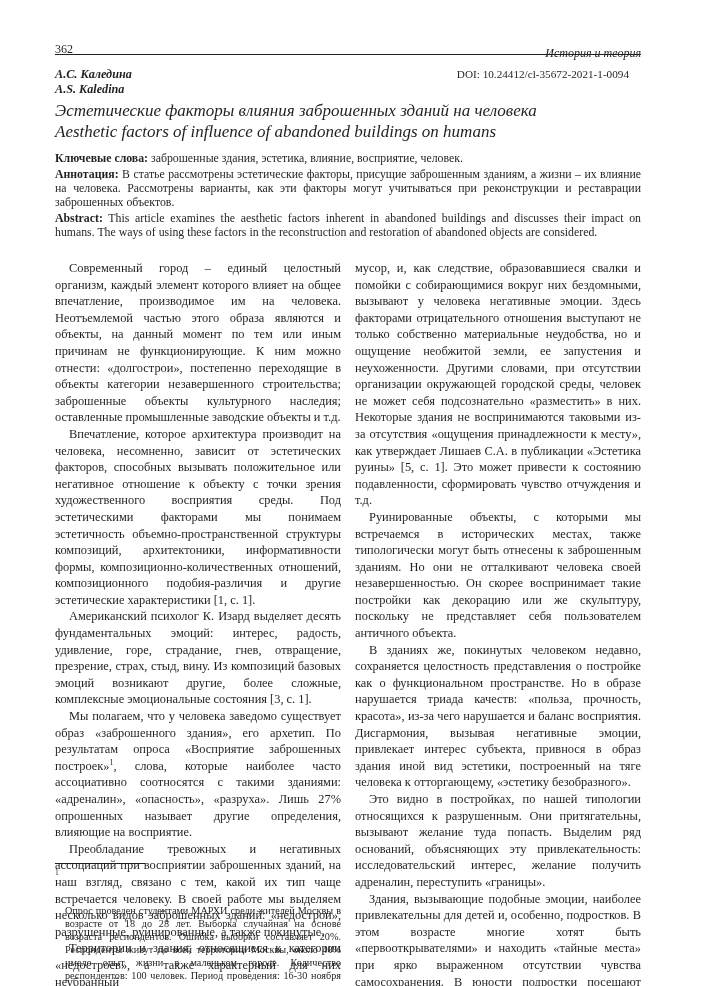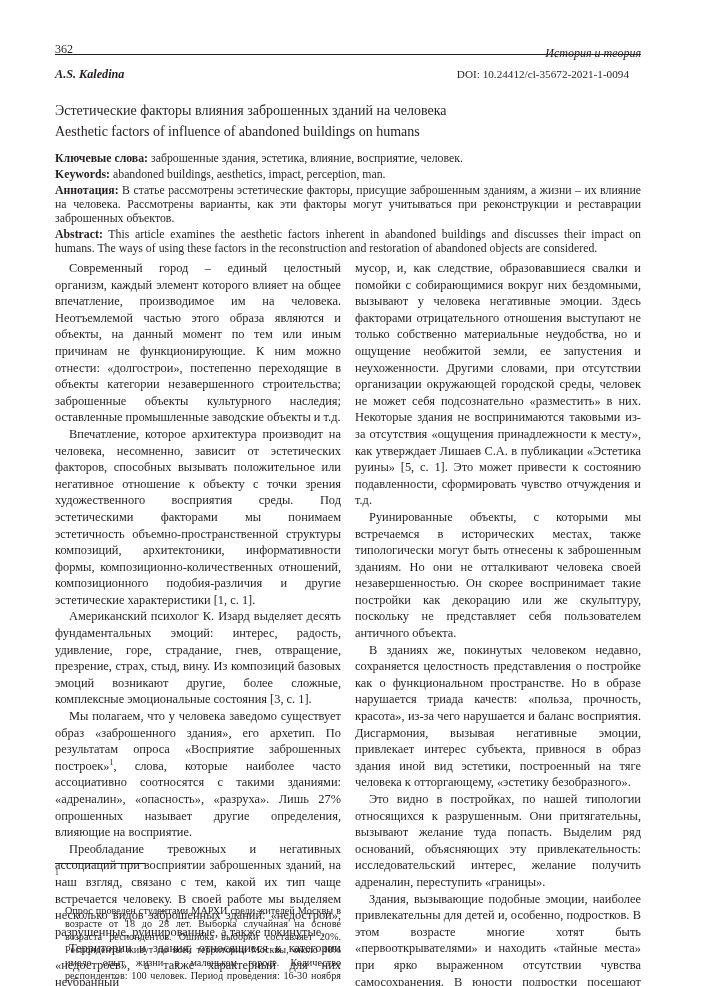--- a/index.html
+++ b/index.html
@@ -22,21 +22,21 @@
     .authors {
       position: absolute; top: 67px; left: 0; width: 586px;
       font-size: 12.2px; line-height: 15px; font-style: italic; font-weight: bold;
     }
     .doi {
       position: absolute; top: 67px; right: 12px;
       font-size: 11.2px; line-height: 15px;
     }
     .title {
       position: absolute; top: 100px; left: 0; width: 586px;
-      font-size: 14px; line-height: 21px; 
+      font-size: 17px; line-height: 21px; font-style: italic;
     }
     .title div { white-space: nowrap; }
     .meta {
       position: absolute; top: 151px; left: 0; width: 586px;
       font-size: 11.8px; line-height: 14.2px; text-align: justify; font-family: Liberation Serif, serif;
     }
     .meta p { margin: 0 0 1.6px 0; }
     .meta b { font-weight: bold; }
     .col {
       position: absolute; top: 260px; width: 286px;
@@ -66,32 +66,32 @@
 
 <div class="page">
 
   <div class="running-head">
     <span>362</span>
     <span class="section">История и теория</span>
   </div>
   <div class="head-rule"></div>
 
   <div class="authors">
+    <div>А.С. Каледина</div>
     <div>A.S. Kaledina</div>
   </div>
   <div class="doi">DOI: 10.24412/cl-35672-2021-1-0094</div>
 
   <div class="title">
     <div>Эстетические факторы влияния заброшенных зданий на человека</div>
     <div>Aesthetic factors of influence of abandoned buildings on humans</div>
   </div>
 
   <div class="meta">
     <p><b>Ключевые слова:</b><span> заброшенные здания, эстетика, влияние, восприятие, человек.</span></p>
-    <p><b>Keywords:</b><span> abandoned buildings, aesthetics, impact, perception, man.</span></p>
     <p><b>Аннотация:</b><span> В статье рассмотрены эстетические факторы, присущие заброшенным зданиям, а жизни – их влияние на человека. Рассмотрены варианты, как эти факторы могут учитываться при реконструкции и реставрации заброшенных объектов.</span></p>
     <p><b>Abstract:</b><span> This article examines the aesthetic factors inherent in abandoned buildings and discusses their impact on humans. The ways of using these factors in the reconstruction and restoration of abandoned objects are considered.</span></p>
   </div>
 
   <div class="col col-left">
     <p>Современный город – единый целостный организм, каждый элемент которого влияет на общее впечатление, производимое им на человека. Неотъемлемой частью этого образа являются и объекты, на данный момент по тем или иным причинам не функционирующие. К ним можно отнести: «долгострои», постепенно переходящие в объекты категории незавершенного строительства; заброшенные объекты культурного наследия; оставленные промышленные заводские объекты и т.д.</p>
     <p>Впечатление, которое архитектура производит на человека, несомненно, зависит от эстетических факторов, способных вызывать положительное или негативное отношение к объекту с точки зрения художественного восприятия среды. Под эстетическими факторами мы понимаем эстетичность объемно-пространственной структуры композиций, архитектоники, информативности формы, композиционно-количественных отношений, композиционного подобия-различия и другие эстетические характеристики [1, с. 1].</p>
     <p>Американский психолог К. Изард выделяет десять фундаментальных эмоций: интерес, радость, удивление, горе, страдание, гнев, отвращение, презрение, страх, стыд, вину. Из композиций базовых эмоций возникают другие, более сложные, комплексные эмоциональные состояния [3, с. 1].</p>
     <p><span>Мы полагаем, что у человека заведомо существует образ «заброшенного здания», его архетип. По результатам опроса «Восприятие заброшенных построек»</span><sup>1</sup><span>, слова, которые наиболее часто ассоциативно соотносятся с такими зданиями: «адреналин», «опасность», «разруха». Лишь 27% опрошенных называет другие определения, влияющие на восприятие.</span></p>
     <p>Преобладание тревожных и негативных ассоциаций при восприятии заброшенных зданий, на наш взгляд, связано с тем, какой их тип чаще встречается человеку. В своей работе мы выделяем несколько видов заброшенных зданий: «недострои», разрушенные, руинированные, а также покинутые.</p>

